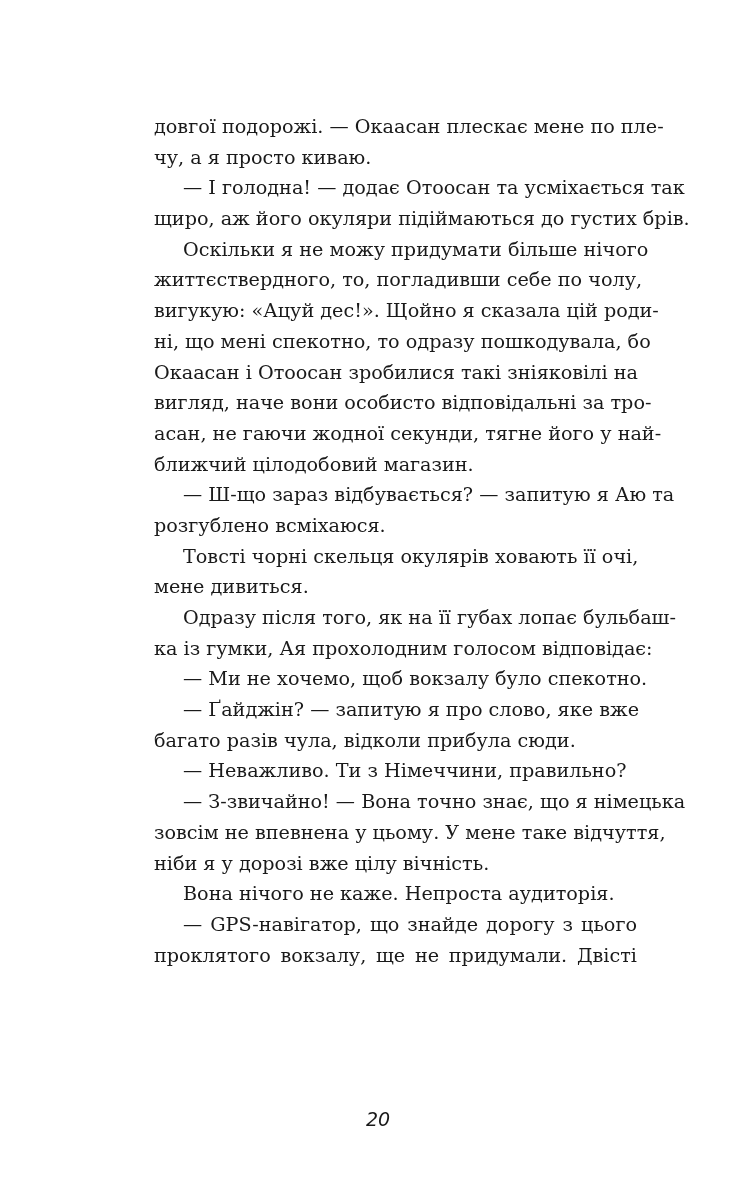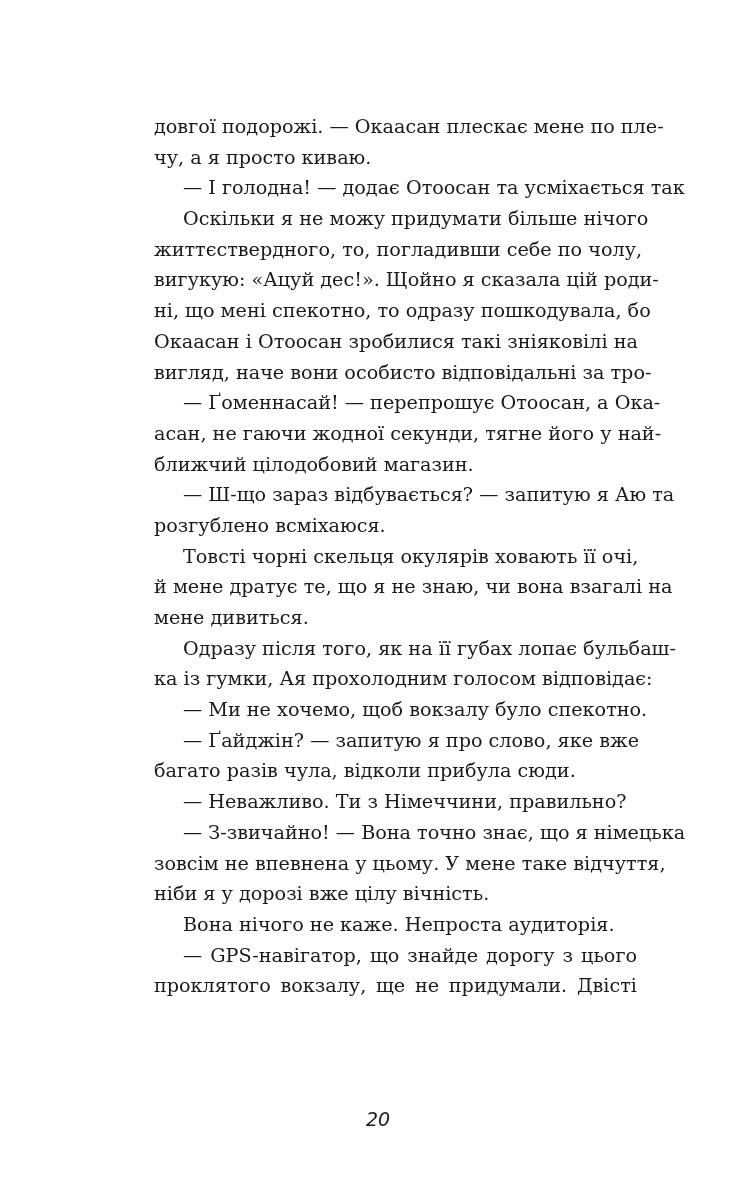--- a/index.html
+++ b/index.html
@@ -18,33 +18,32 @@
     font-family: "DejaVu Sans", "Liberation Sans", sans-serif; font-size: 19px; color: #1a1a1a; font-style: italic;
   }
 </style>
 </head>
 <body>
 
 <div class="page" id="page">
     <div class="line"><span>довгої подорожі. — Окаасан плескає мене по пле-</span></div>
     <div class="line last"><span>чу, а я просто киваю.</span></div>
     <div class="line indent"><span>— І голодна! — додає Отоосан та усміхається так</span></div>
+    <div class="line last"><span>щиро, аж його окуляри підіймаються до густих брів.</span></div>
     <div class="line indent"><span>Оскільки я не можу придумати більше нічого</span></div>
     <div class="line"><span>життєствердного, то, погладивши себе по чолу,</span></div>
     <div class="line"><span>вигукую: «</span><span class="i">Ацуй дес!</span><span>». Щойно я сказала цій роди-</span></div>
     <div class="line"><span>ні, що мені спекотно, то одразу пошкодувала, бо</span></div>
     <div class="line"><span>Окаасан і Отоосан зробилися такі зніяковілі на</span></div>
     <div class="line"><span>вигляд, наче вони особисто відповідальні за тро-</span></div>
-    <div class="line indent"><span>— </span><span class="i">Ґоменнасай!</span><span> — перепрошує Отоосан, а Ока-</span></div>
     <div class="line"><span>асан, не гаючи жодної секунди, тягне його у най-</span></div>
     <div class="line last"><span>ближчий цілодобовий магазин.</span></div>
     <div class="line indent"><span>— Ш-що зараз відбувається? — запитую я Аю та</span></div>
     <div class="line last"><span>розгублено всміхаюся.</span></div>
     <div class="line indent"><span>Товсті чорні скельця окулярів ховають її очі,</span></div>
-    <div class="line"><span>й мене дратує те, що я не знаю, чи вона взагалі на</span></div>
     <div class="line last"><span>мене дивиться.</span></div>
     <div class="line indent"><span>Одразу після того, як на її губах лопає бульбаш-</span></div>
     <div class="line last"><span>ка із гумки, Ая прохолодним голосом відповідає:</span></div>
     <div class="line indent last"><span>— Ми не хочемо, щоб </span><span class="i">вокзалу</span><span> було спекотно.</span></div>
     <div class="line indent"><span>— Ґайджін? — запитую я про слово, яке вже</span></div>
     <div class="line last"><span>багато разів чула, відколи прибула сюди.</span></div>
     <div class="line indent last"><span>— Неважливо. Ти з Німеччини, правильно?</span></div>
     <div class="line indent"><span>— З-звичайно! — Вона точно знає, що я </span><span class="i">німецька</span></div>
     <div class="line"><span>зовсім не впевнена у цьому. У мене таке відчуття,</span></div>
     <div class="line last"><span>ніби я у дорозі вже цілу вічність.</span></div>

